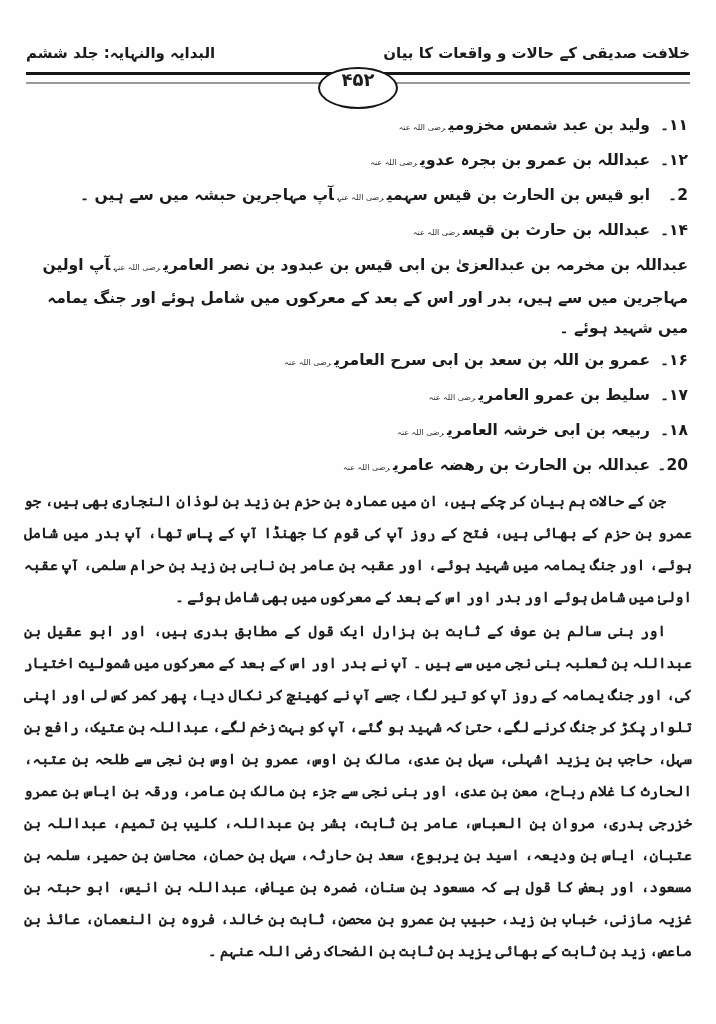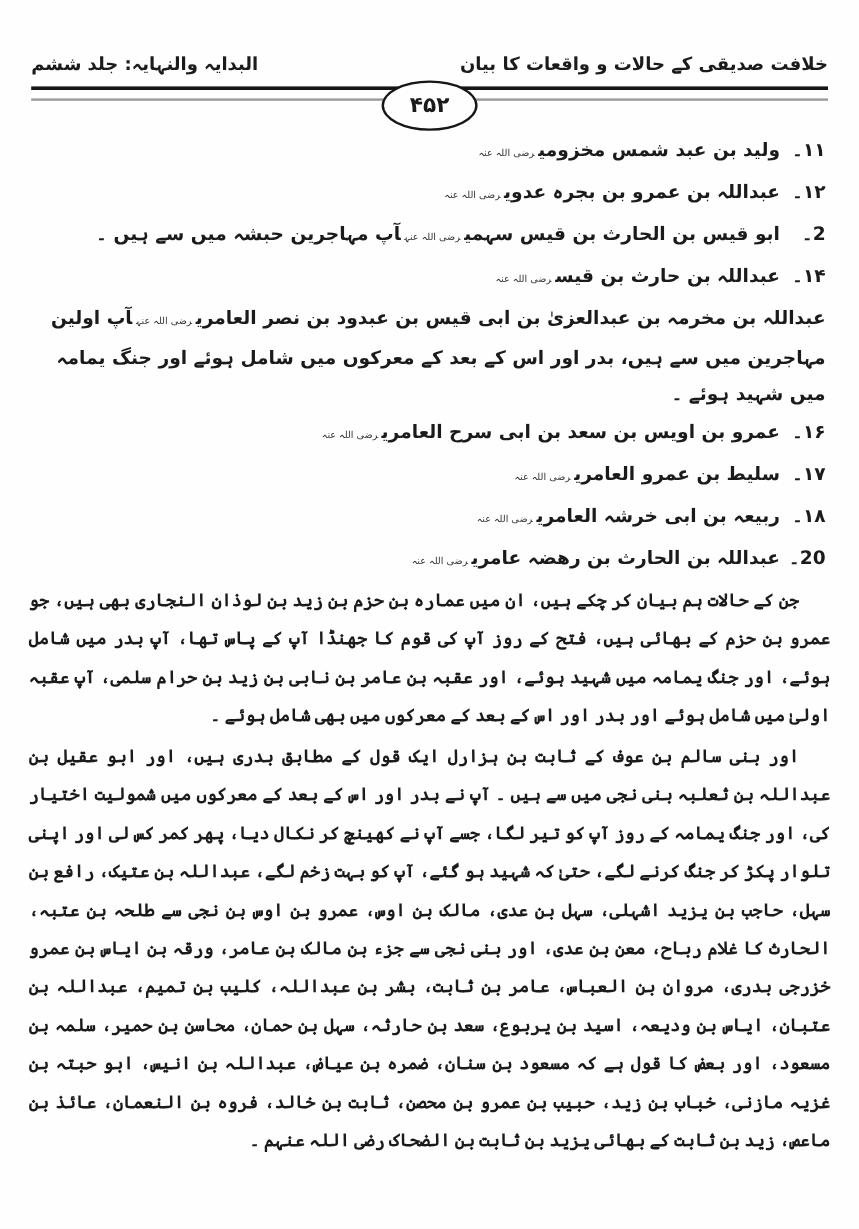--- a/index.html
+++ b/index.html
@@ -40,21 +40,21 @@
   }
   .page-badge{
     position:absolute;
     left:50%;
     top:-8px;
     transform:translateX(-50%);
     width:76px;height:38px;
     background:#fefefe;
     border:2.5px solid #161616;
     border-radius:50%;
-    display:flex;align-items:center;justify-content:center;
+    display:flex;align-items:flex-start;justify-content:center;
     font-size:18px;font-weight:bold;
     z-index:2;
   }
   
   .martyr-list{
     margin:16px 6px 0 0;
     font-size:15.5px;
     font-weight:bold;
   }
   .martyr-item{
@@ -136,21 +136,21 @@
       <span class="item-num">۱۴۔</span>
       <span class="item-text"><span>عبداللہ بن حارث بن قیس</span><span class="hon">رضی اللہ عنہ</span><span></span></span>
     </div>
 
     <div class="martyr-item">
       <span class="item-text"><span>عبداللہ بن مخرمہ بن عبدالعزیٰ بن ابی قیس بن عبدود بن نصر العامری</span><span class="hon">رضی اللہ عنہ</span><span>آپ اولین مہاجرین میں سے ہیں، بدر اور اس کے بعد کے معرکوں میں شامل ہوئے اور جنگ یمامہ میں شہید ہوئے ۔</span></span>
     </div>
 
     <div class="martyr-item">
       <span class="item-num">۱۶۔</span>
-      <span class="item-text"><span>عمرو بن اویس بن سعد بن ابی سرح العامری</span><span class="hon">رضی اللہ عنہ</span><span></span></span>
+      <span class="item-text"><span>عمرو بن اللہ بن سعد بن ابی سرح العامری</span><span class="hon">رضی اللہ عنہ</span><span></span></span>
     </div>
 
     <div class="martyr-item">
       <span class="item-num">۱۷۔</span>
       <span class="item-text"><span>سلیط بن عمرو العامری</span><span class="hon">رضی اللہ عنہ</span><span></span></span>
     </div>
 
     <div class="martyr-item">
       <span class="item-num">۱۸۔</span>
       <span class="item-text"><span>ربیعہ بن ابی خرشہ العامری</span><span class="hon">رضی اللہ عنہ</span><span></span></span>

